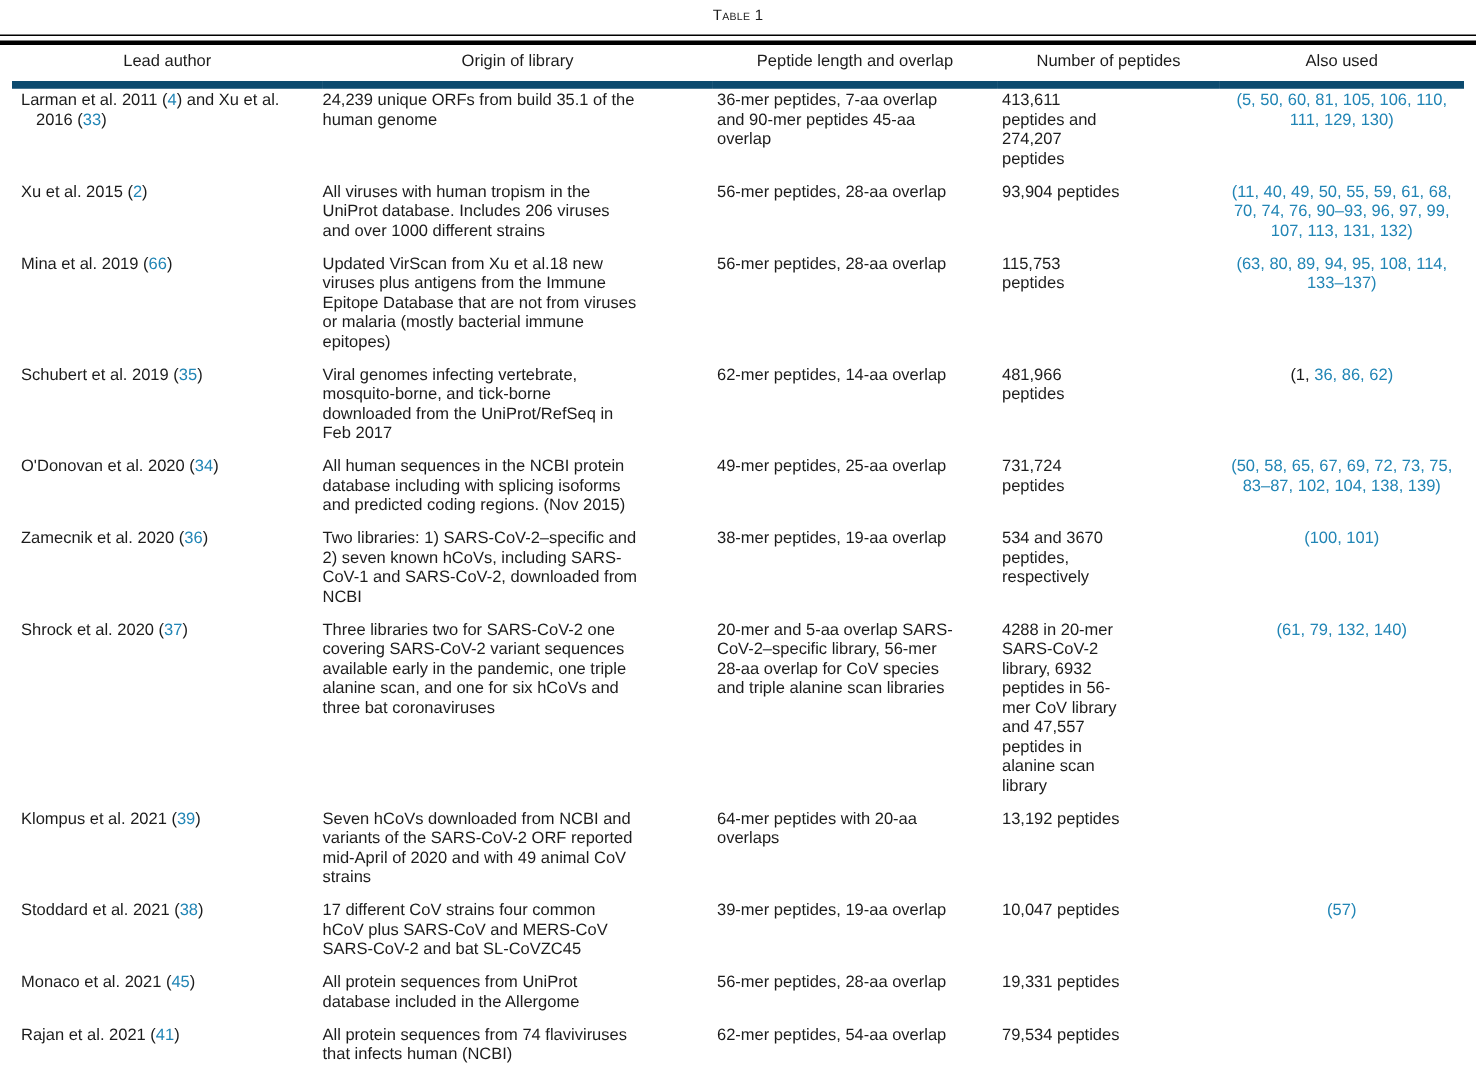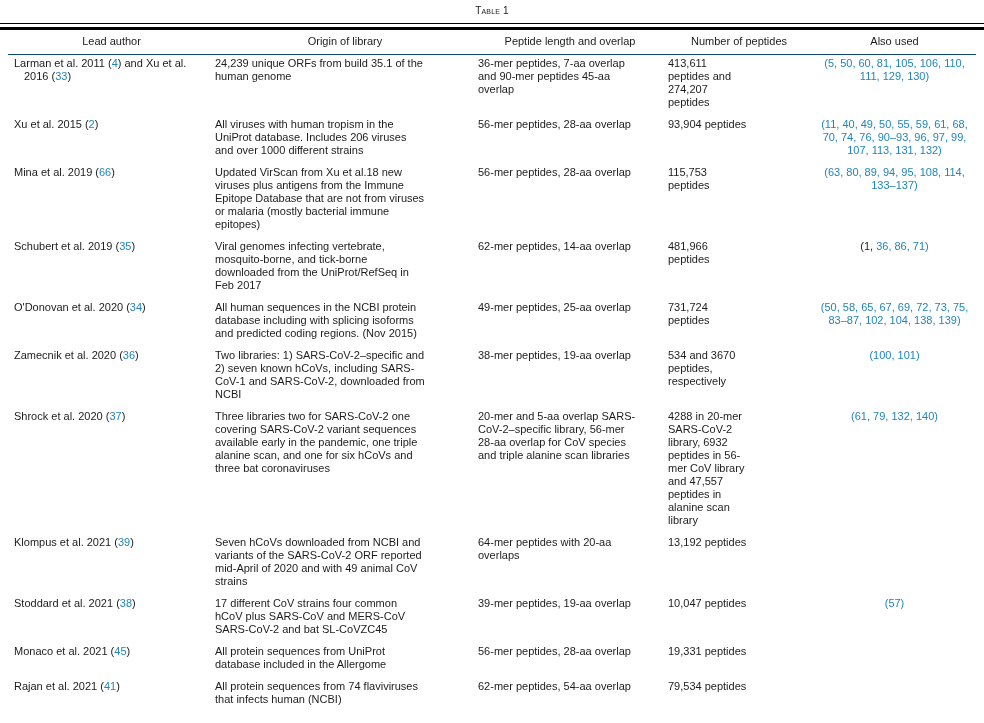--- a/index.html
+++ b/index.html
@@ -40,21 +40,21 @@
   col.c2 { width: 260px; }
   col.c3 { width: 190px; }
   col.c4 { width: 148px; }
   col.c5 { width: 163px; }
 
   thead th {
     font-weight: normal;
     font-size: 11px;
     text-align: center;
     padding: 5px 0 6px 0;
-    border-bottom: 1px solid #0c4a6e;
+    border-bottom: 5px solid #0c4a6e;
   }
   tbody td {
     vertical-align: top;
     padding: 0 0 9px 0;
   }
   tbody tr:first-child td { padding-top: 2px; margin-left: 32px; }
 
   td.lead    { padding-left: 6px;  padding-right: 14px; }
   td.origin  { padding-left: 0;    padding-right: 48px; }
   td.peptide { padding-left: 3px;  padding-right: 26px; }
@@ -153,21 +153,21 @@
           <td class="origin">
             <div class="cellwrap">Viral genomes infecting vertebrate, mosquito-borne, and tick-borne downloaded from the UniProt/RefSeq in Feb 2017</div>
           </td>
           <td class="peptide">
             <div class="cellwrap">62-mer peptides, 14-aa overlap</div>
           </td>
           <td class="number">
             <div class="cellwrap">481,966 peptides</div>
           </td>
           <td class="also">
-            <div class="cellwrap"><span>(1, </span><span class="ref">36, 86, 71)</span></div>
+            <div class="cellwrap"><span>(1, </span><span class="ref">36, 86, 62)</span></div>
           </td>
         </tr>
         <tr>
           <td class="lead">
             <div class="cellwrap"><span>O'Donovan et al. 2020 (</span><span class="ref">34</span><span>)</span></div>
           </td>
           <td class="origin">
             <div class="cellwrap">All human sequences in the NCBI protein database including with splicing isoforms and predicted coding regions. (Nov 2015)</div>
           </td>
           <td class="peptide">

